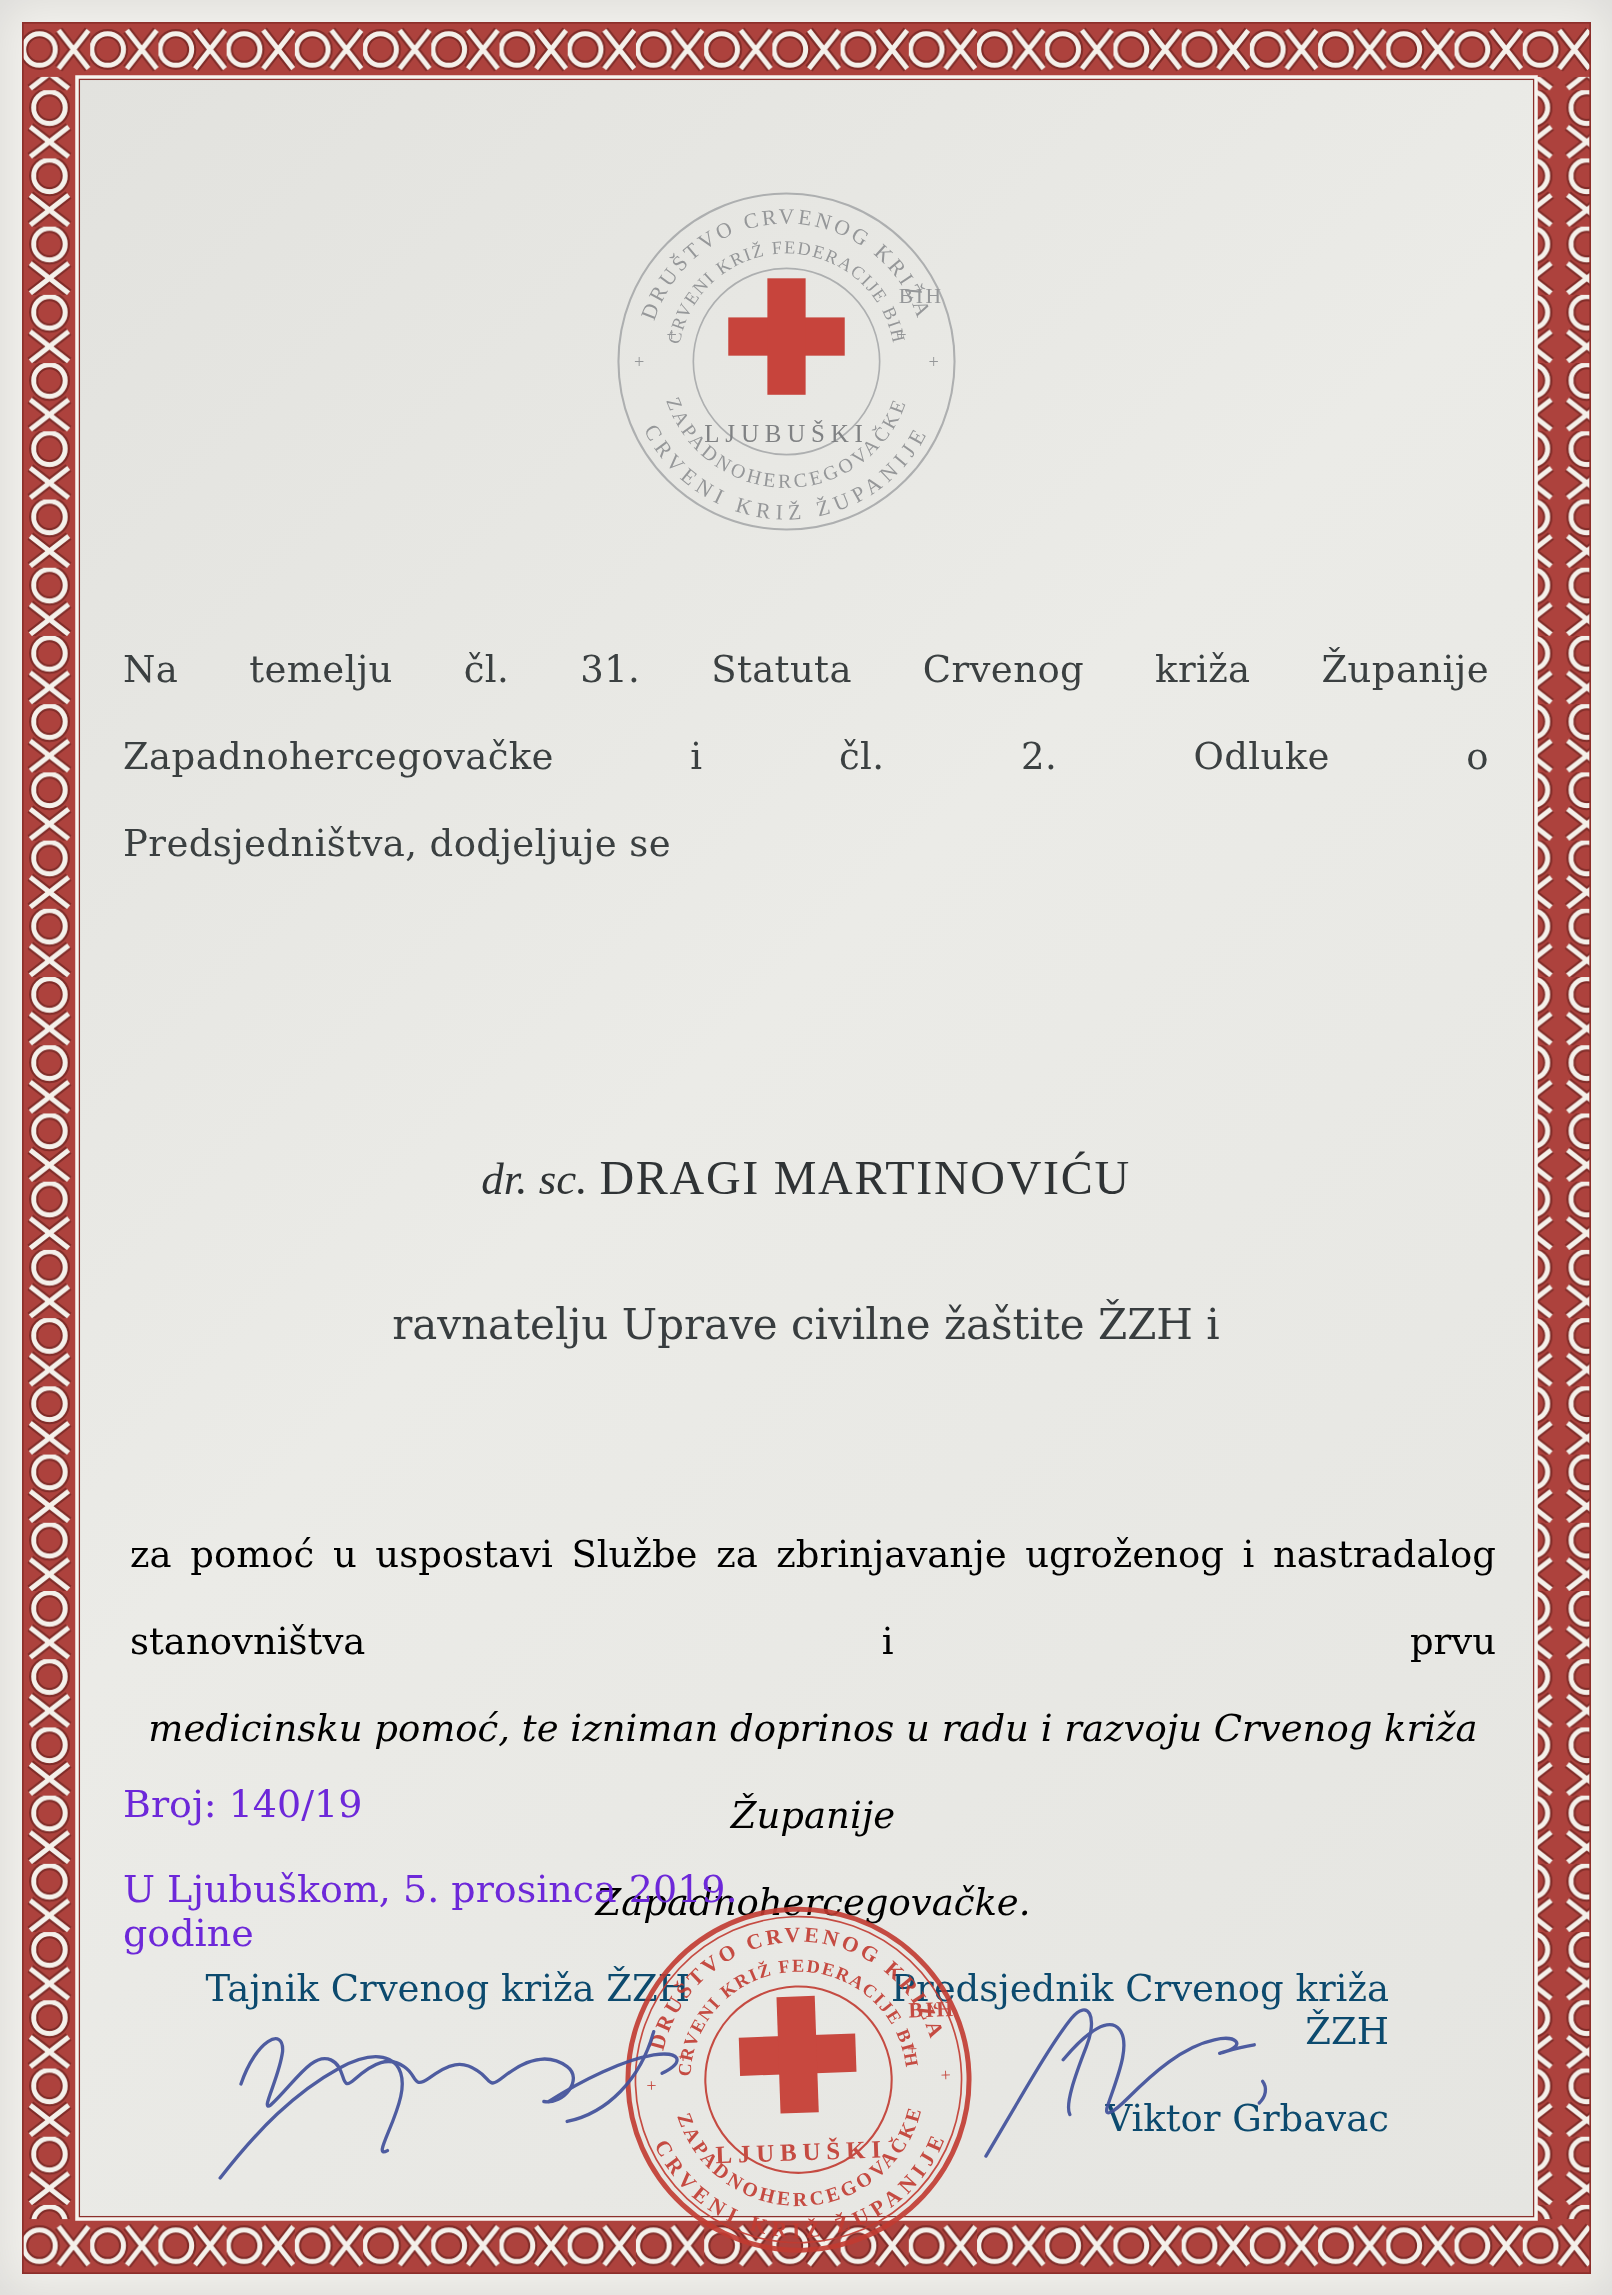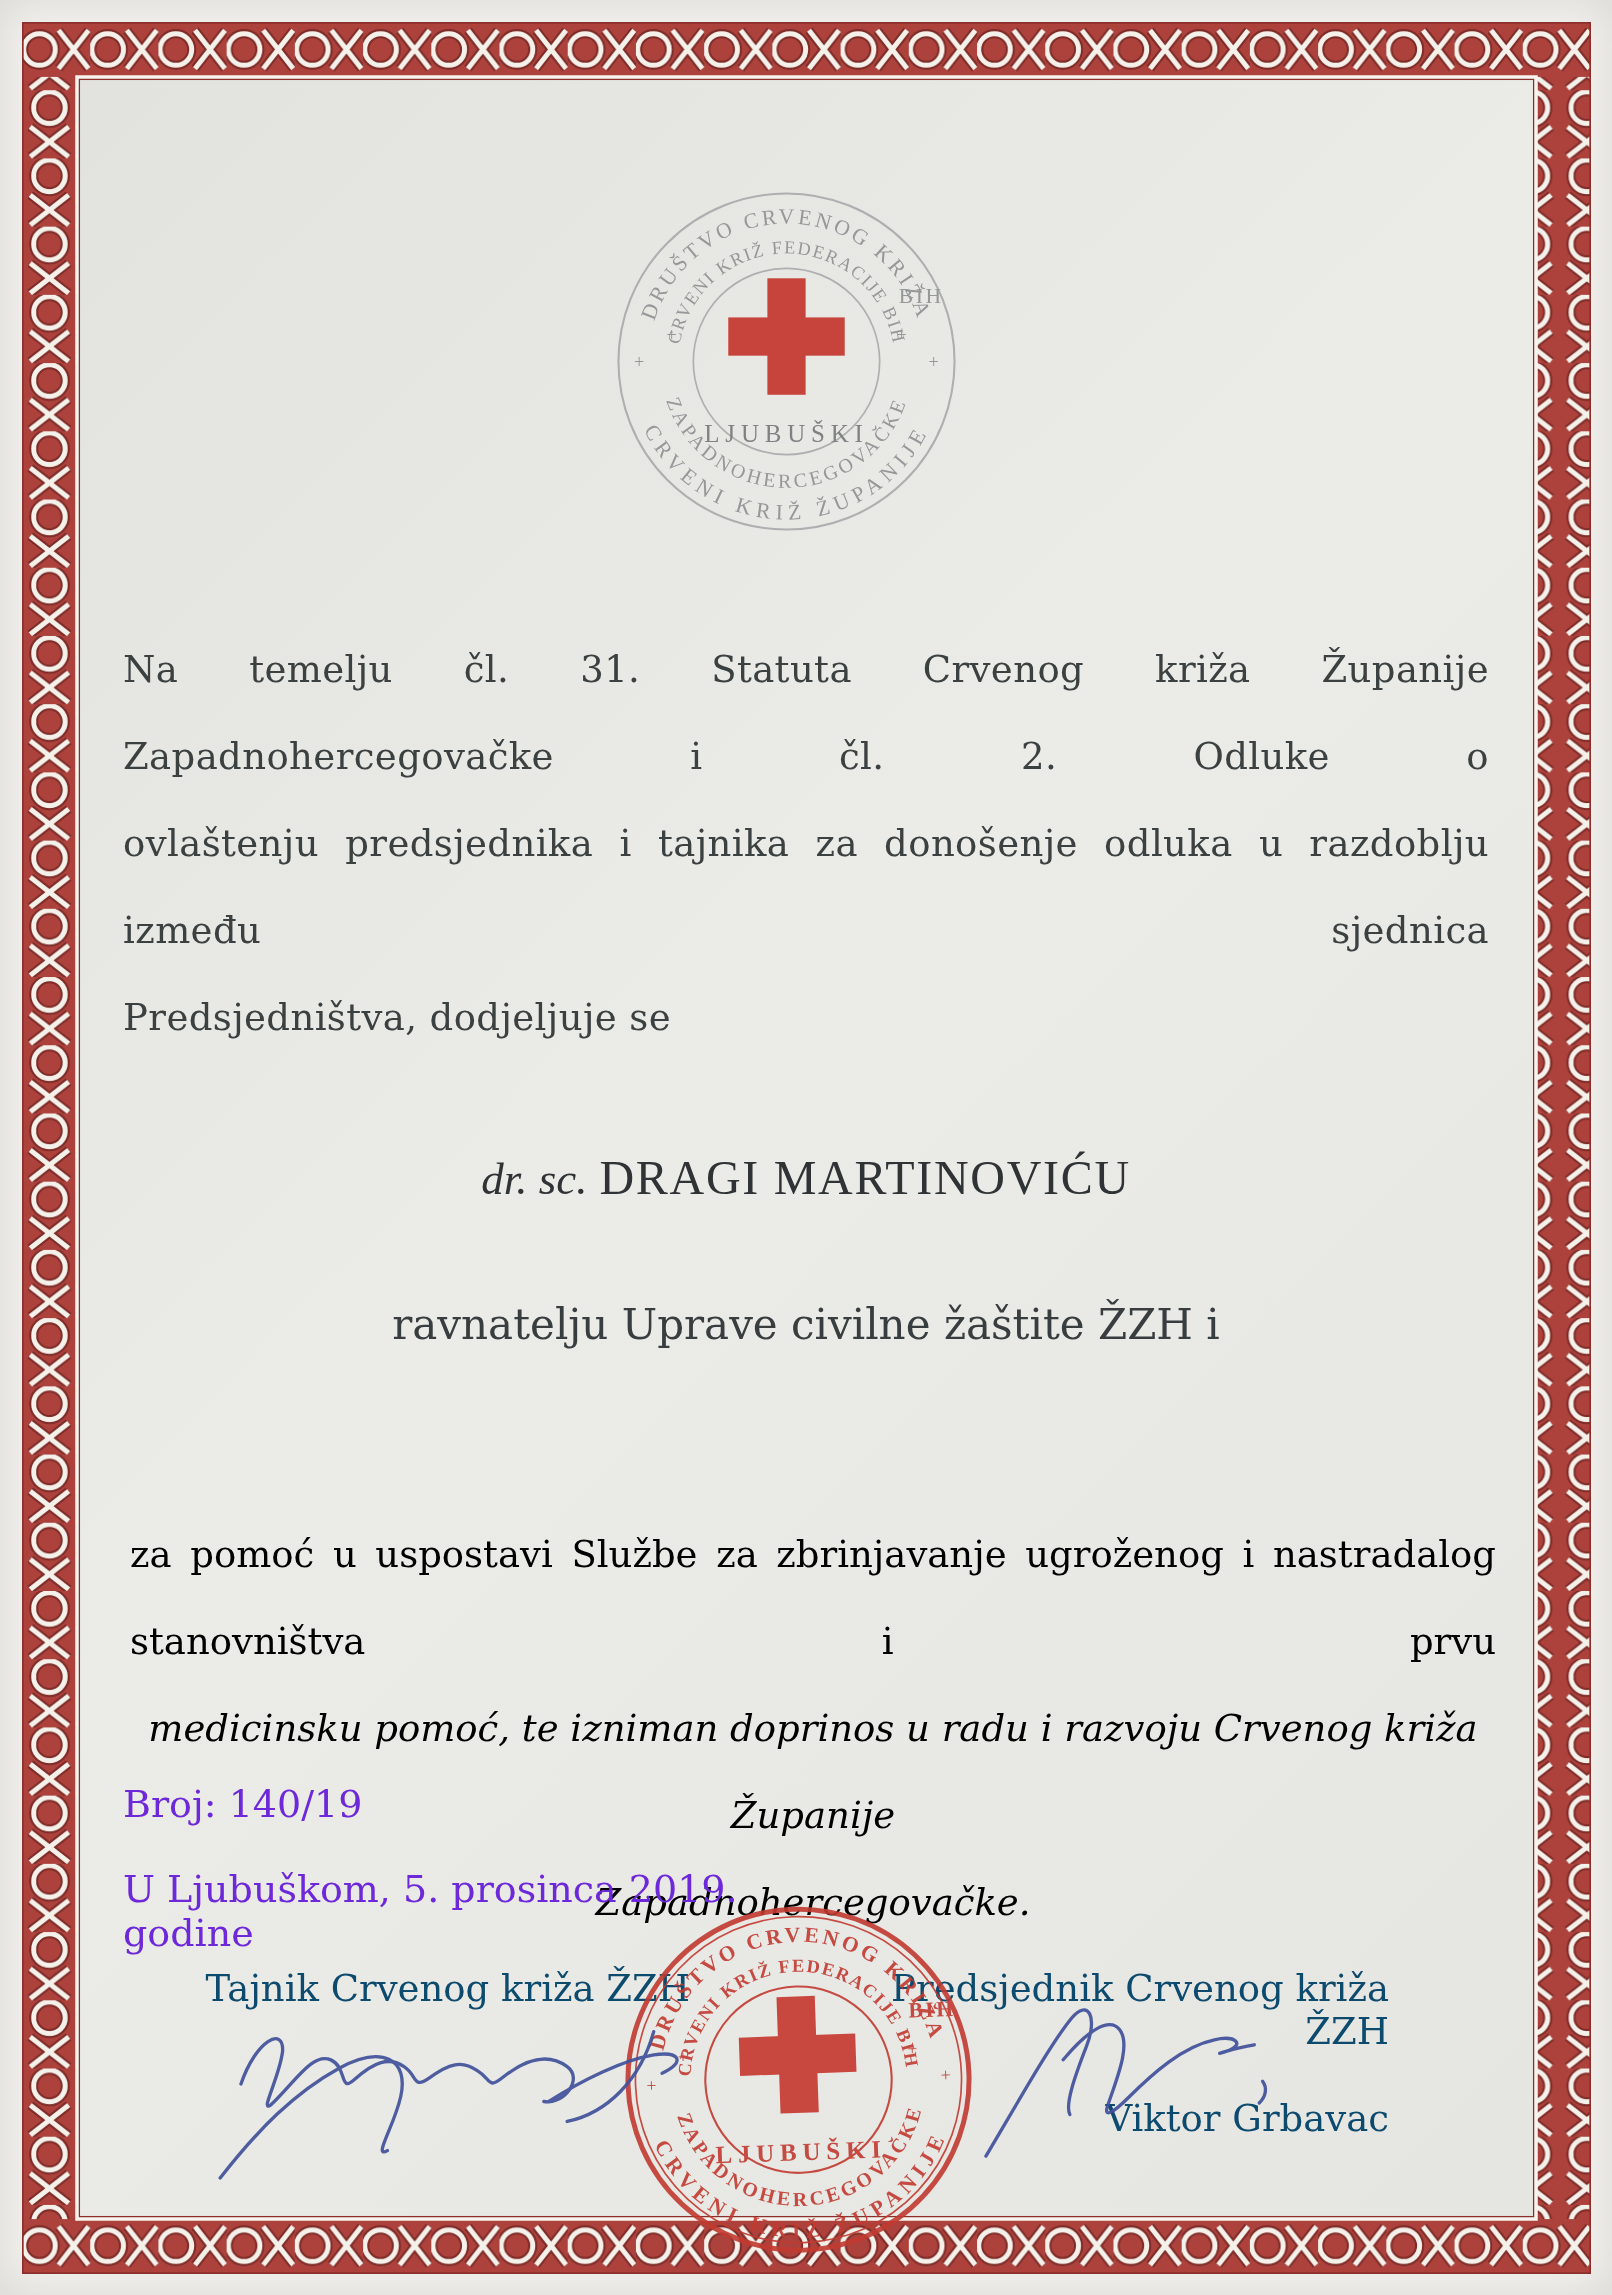--- a/index.html
+++ b/index.html
@@ -129,21 +129,20 @@
       <text x="97" y="210" font-size="22" text-anchor="middle">+</text>
       <text x="373" y="210" font-size="22" text-anchor="middle">+</text>
       <text x="370" y="165" font-size="26" letter-spacing="3">BIH</text>
       <text x="235" y="332" font-size="30" letter-spacing="7" text-anchor="middle" fill="#77797b">LJUBUŠKI</text>
     </g>
   </svg>
 
   <div class="content">
     <div class="abs intro">
       <div class="jline">Na temelju čl. 31. Statuta Crvenog križa Županije Zapadnohercegovačke i čl. 2. Odluke o</div>
-      <div class="jline">ovlaštenju predsjednika i tajnika za donošenje odluka u razdoblju između sjednica</div>
       <div class="lline">Predsjedništva, dodjeljuje se</div>
     </div>
 
 
     <div class="abs recipient">
       <span class="prefix">dr. sc.</span>
       <span> </span>
       <span class="rname">DRAGI MARTINOVIĆU</span>
     </div>
 

